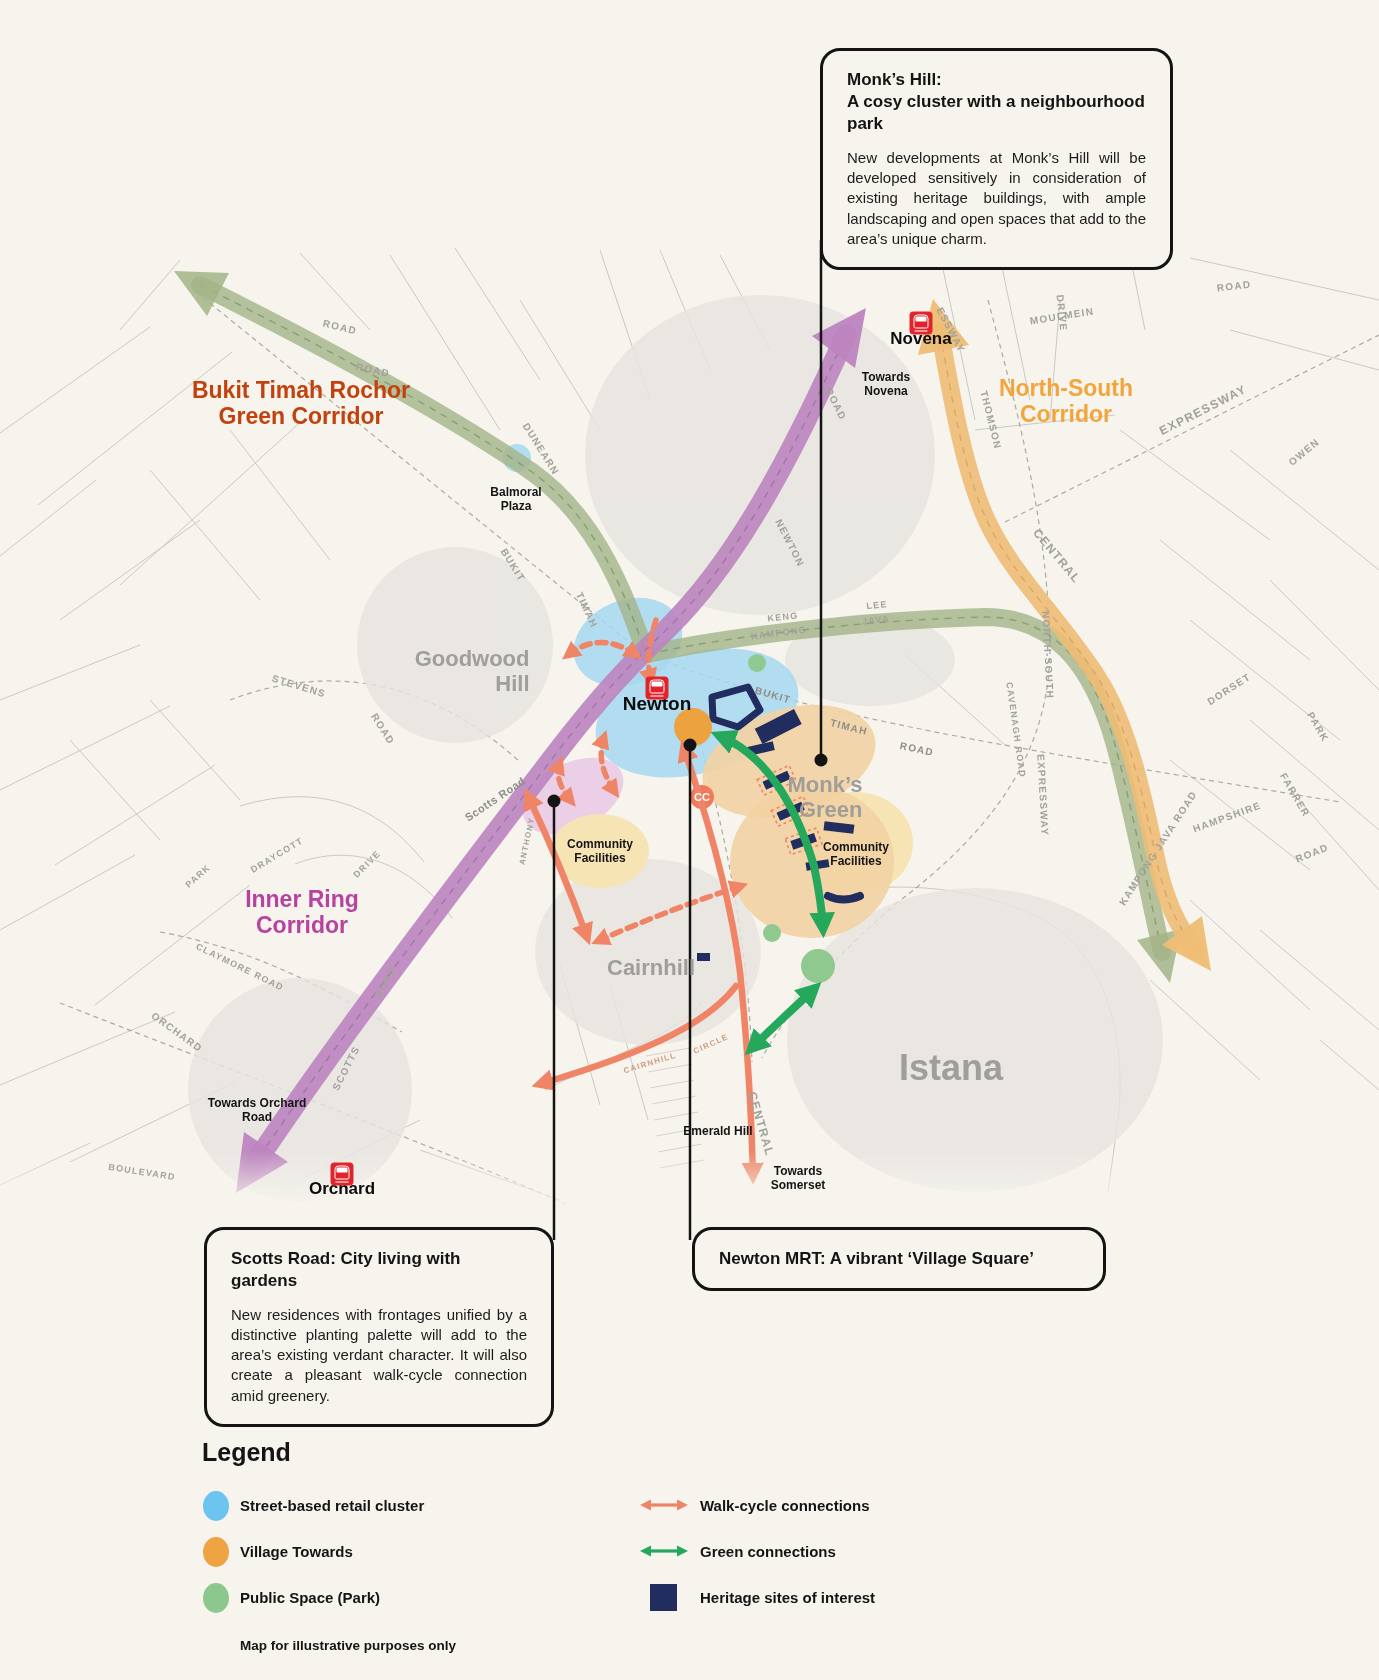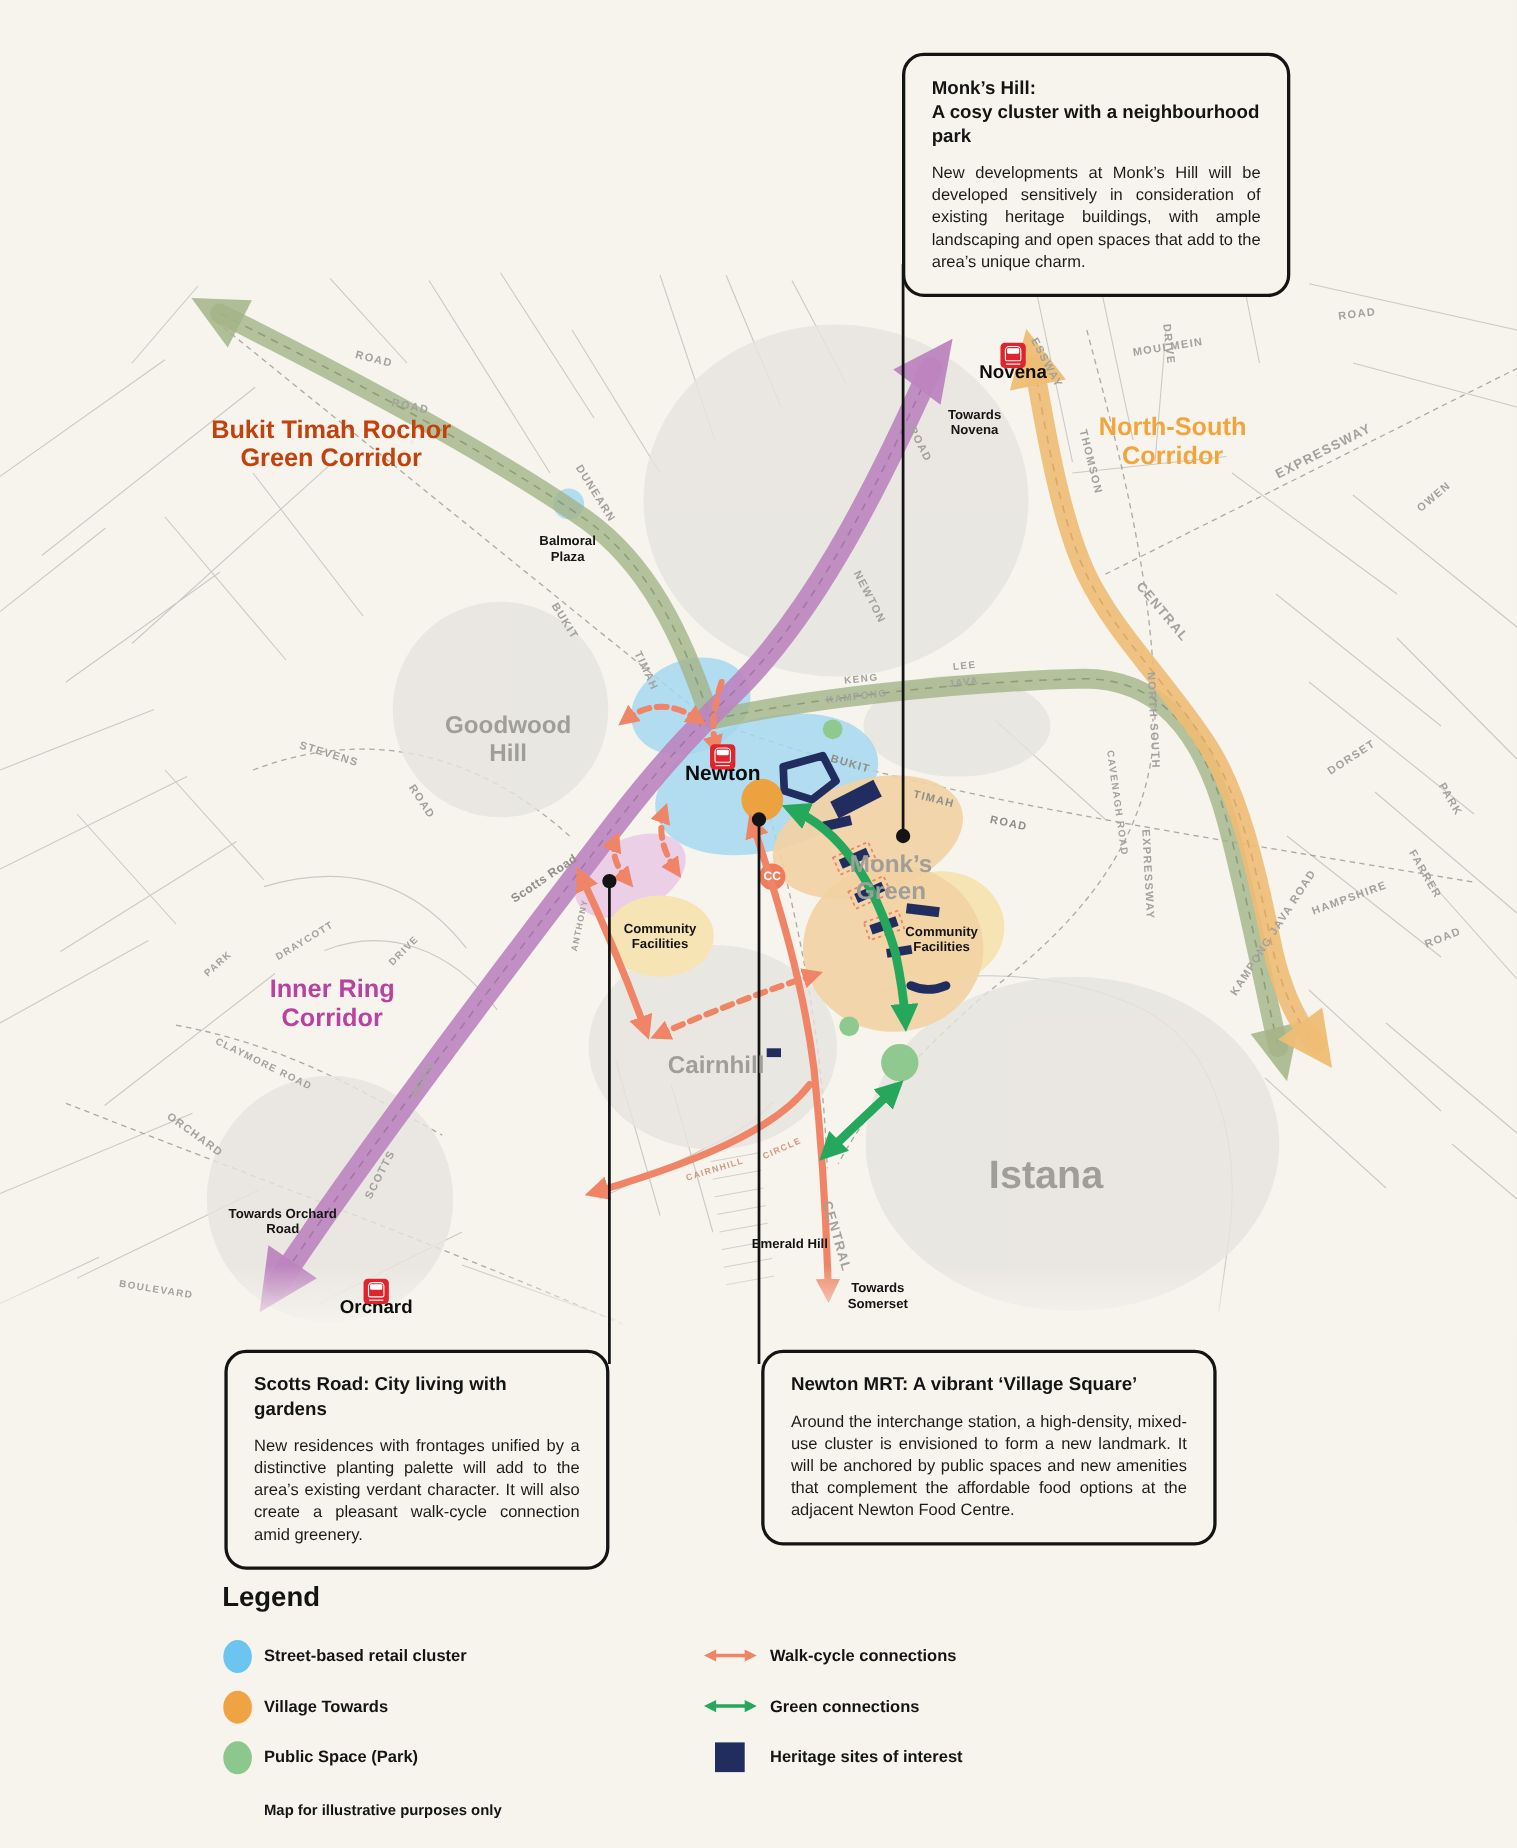--- a/index.html
+++ b/index.html
@@ -8,21 +8,21 @@
   svg#mapart{position:absolute;left:0;top:0;z-index:1;}
   .st{stroke:#cbc9c3;fill:none;stroke-width:1;}
   .thin{stroke-width:.8;}
   .rd{stroke:#94928c;fill:none;stroke-width:1.2;stroke-dasharray:5 4;opacity:.75;}
 
   
   .lbl{position:absolute;transform:translate(-50%,-50%) rotate(var(--r,0deg));
        white-space:nowrap;z-index:2;}
   .wrap{white-space:normal;text-align:center;line-height:1.12;}
   .road{font-size:10px;font-weight:bold;color:#a3a19c;letter-spacing:1.3px;}
-  .area-lbl{font-weight:800;color:#a09e99;font-size:22px;}
+  .area-lbl{font-weight:800;color:#a09e99;font-size:22px;text-align:right;}
   .blk{font-weight:800;color:#141414;font-size:12px;line-height:1.18;}
   .station{font-weight:800;color:#0d0d0d;margin-top:40px;}
   .corridor-lbl{font-weight:800;font-size:23px;line-height:1.14;text-align:center;}
 
   
   .mrt-icon{position:absolute;width:23px;height:23px;background:#e0242c;border-radius:4px;
             transform:translate(-50%,-50%);z-index:2;}
   .mrt-icon .t-body{position:absolute;left:4px;right:4px;top:3px;bottom:6px;
             border:1.5px solid #fff;border-radius:4px 4px 2px 2px;}
   .mrt-icon .t-win{position:absolute;left:6px;right:6px;top:5px;height:5px;background:#fff;border-radius:1px;}
@@ -264,21 +264,20 @@
   <div class="c-body">New developments at Monk’s Hill will be developed sensitively in consideration of existing heritage buildings, with ample landscaping and open spaces that add to the area’s unique charm.</div>
 </div>
 
 <div class="callout" style="left:204px;top:1227px;width:350px">
   <div class="c-title">Scotts Road: City living with gardens</div>
   <div class="c-body">New residences with frontages unified by a distinctive planting palette will add to the area’s existing verdant character. It will also create a pleasant walk-cycle connection amid greenery.</div>
 </div>
 
 <div class="callout" style="left:692px;top:1227px;width:414px">
   <div class="c-title">Newton MRT: A vibrant ‘Village Square’</div>
-  <div class="c-body">Around the interchange station, a high-density, mixed-use cluster is envisioned to form a new landmark. It will be anchored by public spaces and new amenities that complement the affordable food options at the adjacent Newton Food Centre.</div>
 </div>
 
 <div class="legend-title">Legend</div>
 
 <span class="sw sw-blue" style="left:203px;top:1491px"></span>
 <div class="leg-txt" style="left:240px;top:1497px">Street-based retail cluster</div>
 <span class="sw sw-orange" style="left:203px;top:1537px"></span>
 <div class="leg-txt" style="left:240px;top:1543px">Village Towards</div>
 <span class="sw sw-green" style="left:203px;top:1583px"></span>
 <div class="leg-txt" style="left:240px;top:1589px">Public Space (Park)</div>

